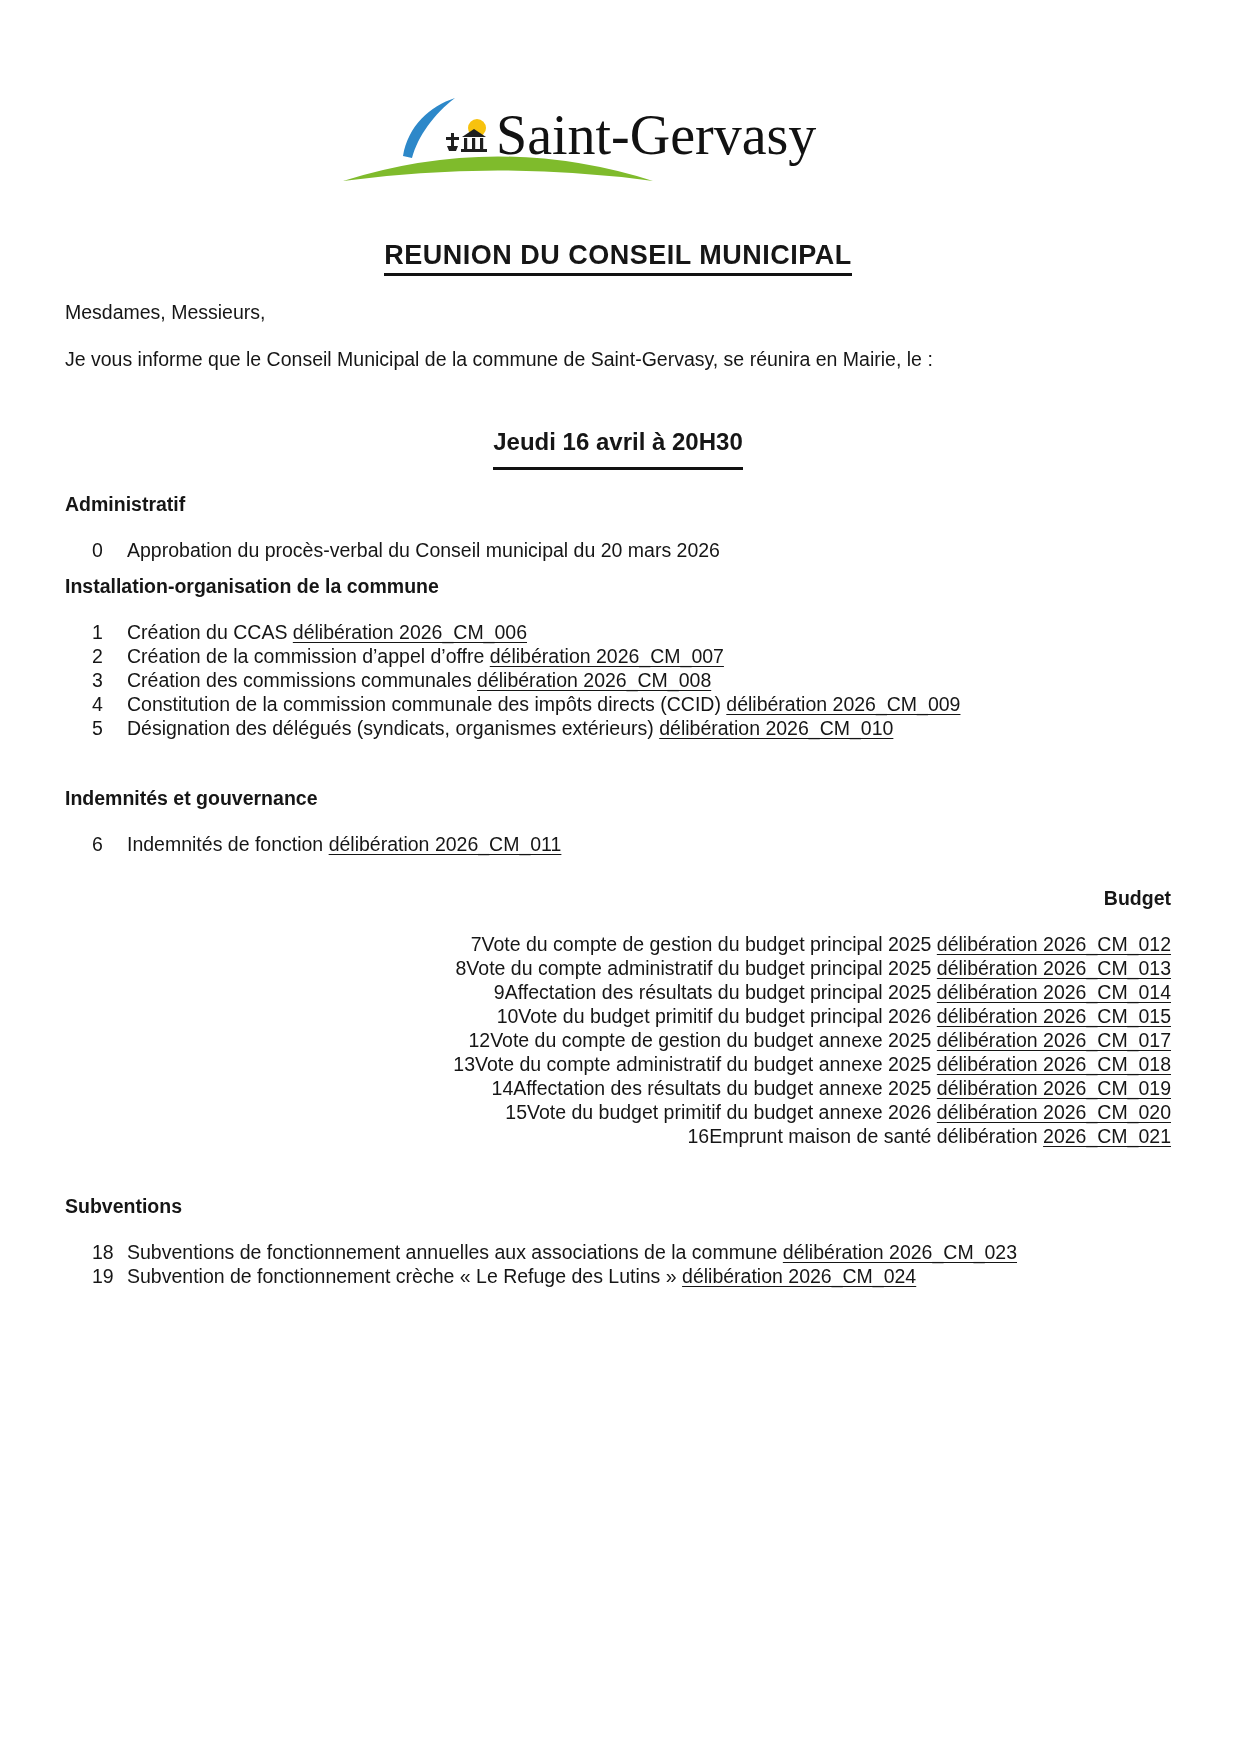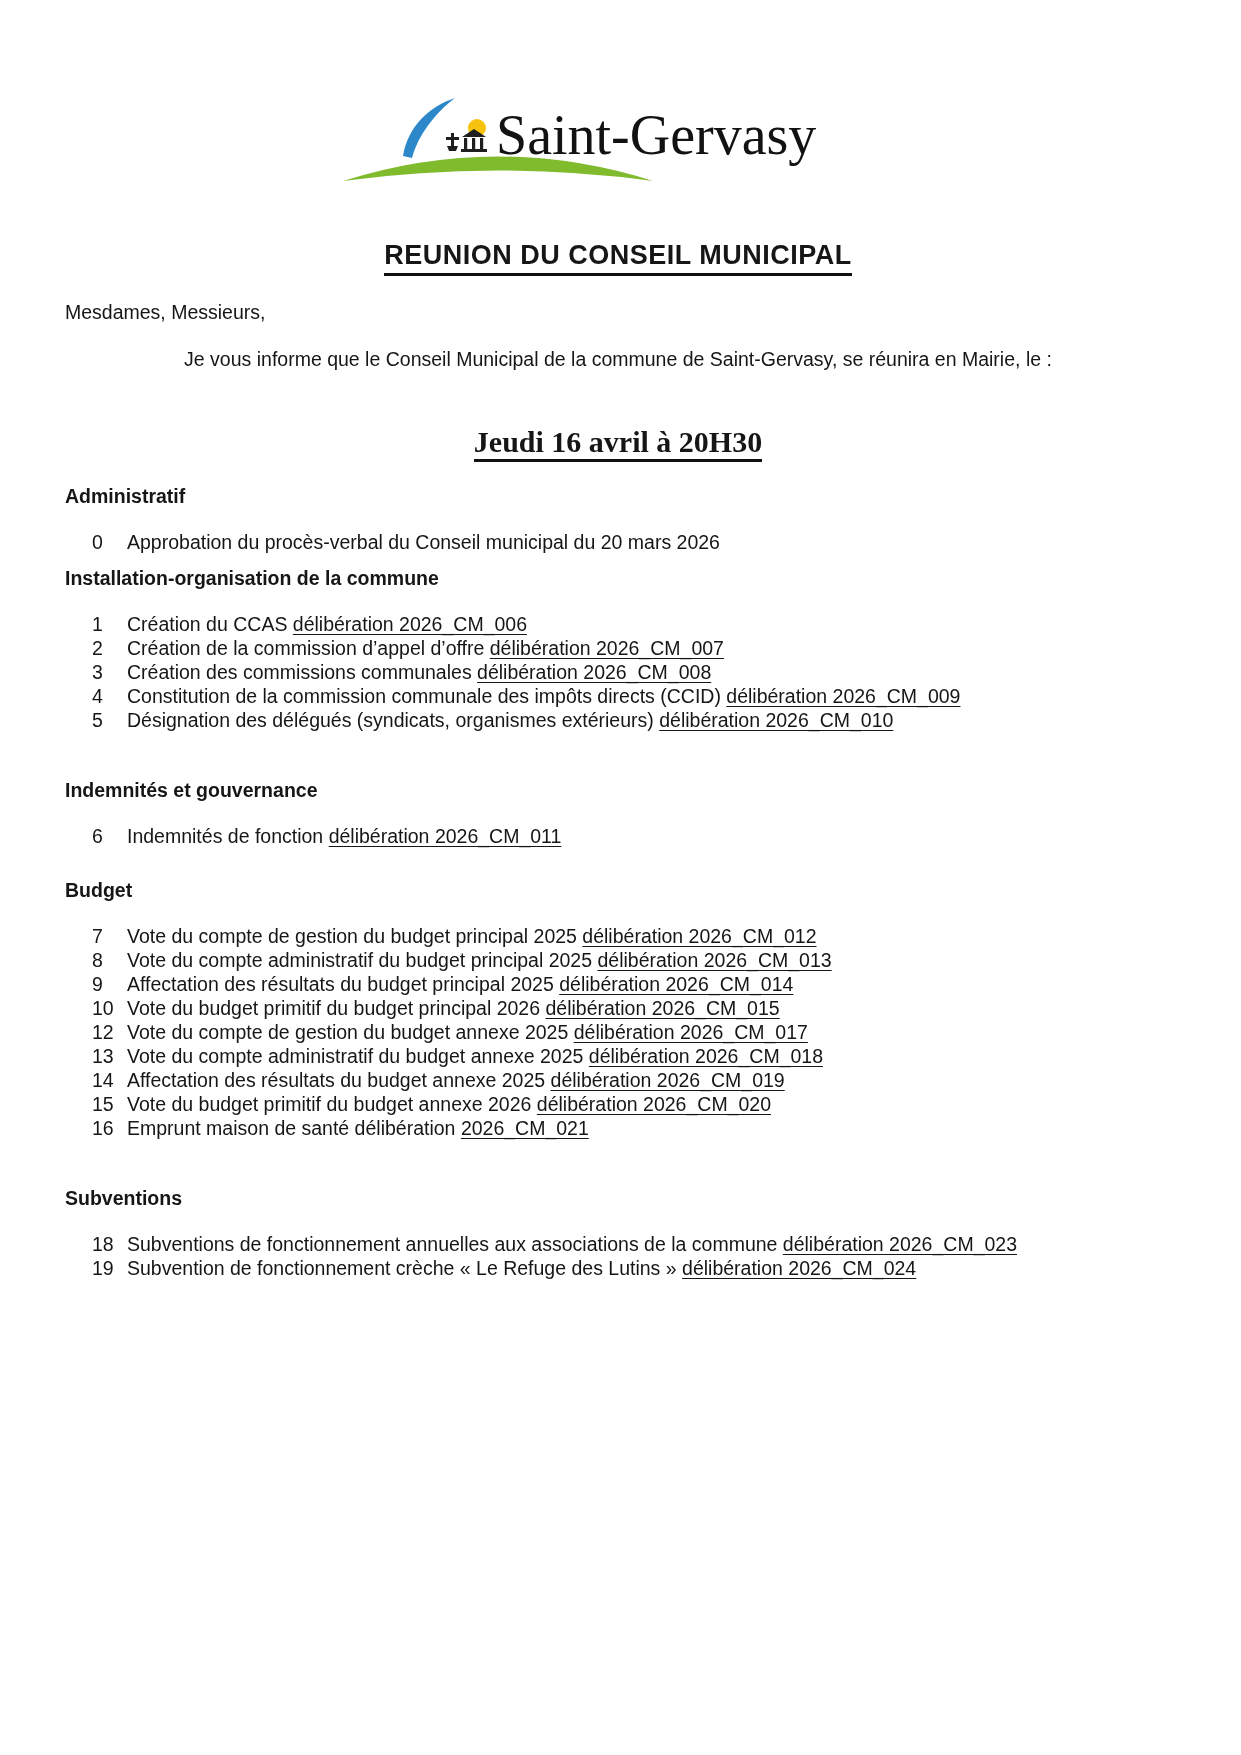--- a/index.html
+++ b/index.html
@@ -18,33 +18,33 @@
   .logo-svg{display:block;}
 
   
   .center-col{text-align:center;}
   .title{margin-top:36px;}
   .title span{
     display:inline-block;font-size:27px;font-weight:700;letter-spacing:.5px;
     border-bottom:3px solid #111;padding-bottom:3px;line-height:30px;
   }
   .salutation{margin-top:24px;}
-  .intro{margin-top:23px;text-align:center;}
+  .intro{margin-top:23px;}
   .date{margin-top:55px;}
   .date span{
-    display:inline-block;font-size:30px;font-weight:700;
-    border-bottom:3px solid #111;padding-bottom:2px;line-height:31px;font-family:Liberation Serif, serif;
+    display:inline-block;font-size:24px;font-weight:700;
+    border-bottom:3px solid #111;padding-bottom:10px;line-height:31px;
   }
   .ordre{margin-top:36px;font-size:20.5px;font-weight:700;letter-spacing:.3px;}
 
   
   .sec{margin-top:12px;}
   .sec.gap-a{margin-top:22px;}
   .sec.gap-lg{margin-top:46px;}
-  .sec.gap-b{margin-top:30px;}
+  .sec.gap-b{margin-top:30px;text-align:right;}
   .sec h3{margin:0;font-size:19.5px;font-weight:700;}
   .sec ul{list-style:none;margin:22px 0 0 0;padding:0 0 0 27px;}
   .sec li{margin:0;padding:0;line-height:24px;}
   .num{display:inline-block;width:35px;}
   .delib{text-decoration:underline;text-underline-offset:3px;}
 
   
   .abs{position:absolute;}
   .place-date{left:600px;top:1506px;font-size:20px;}
   .maire{left:686px;top:1556px;font-size:20px;}

